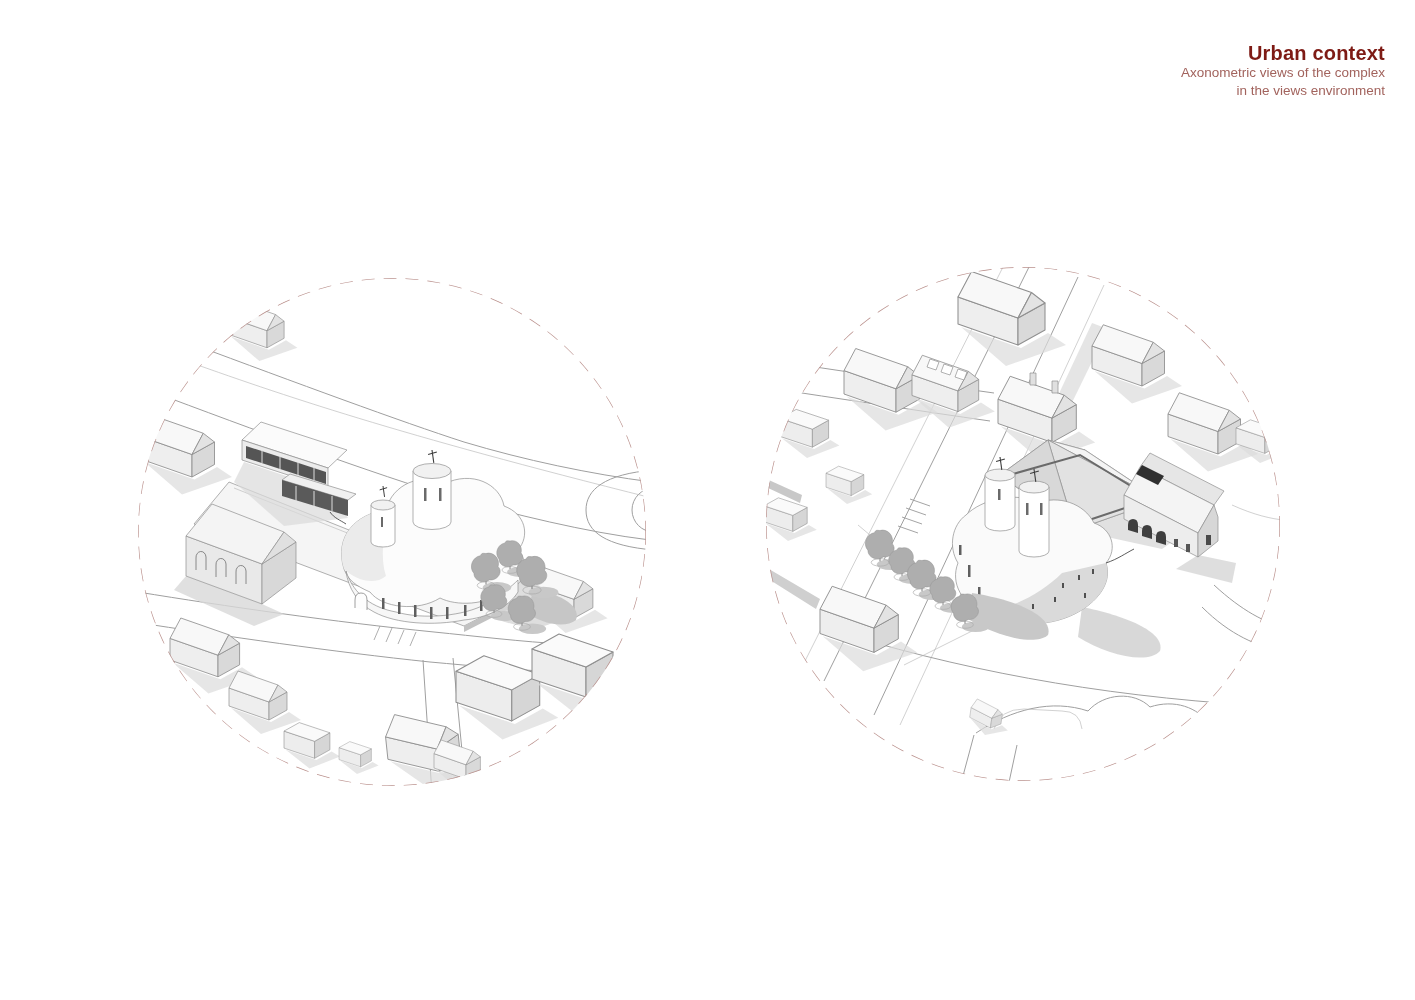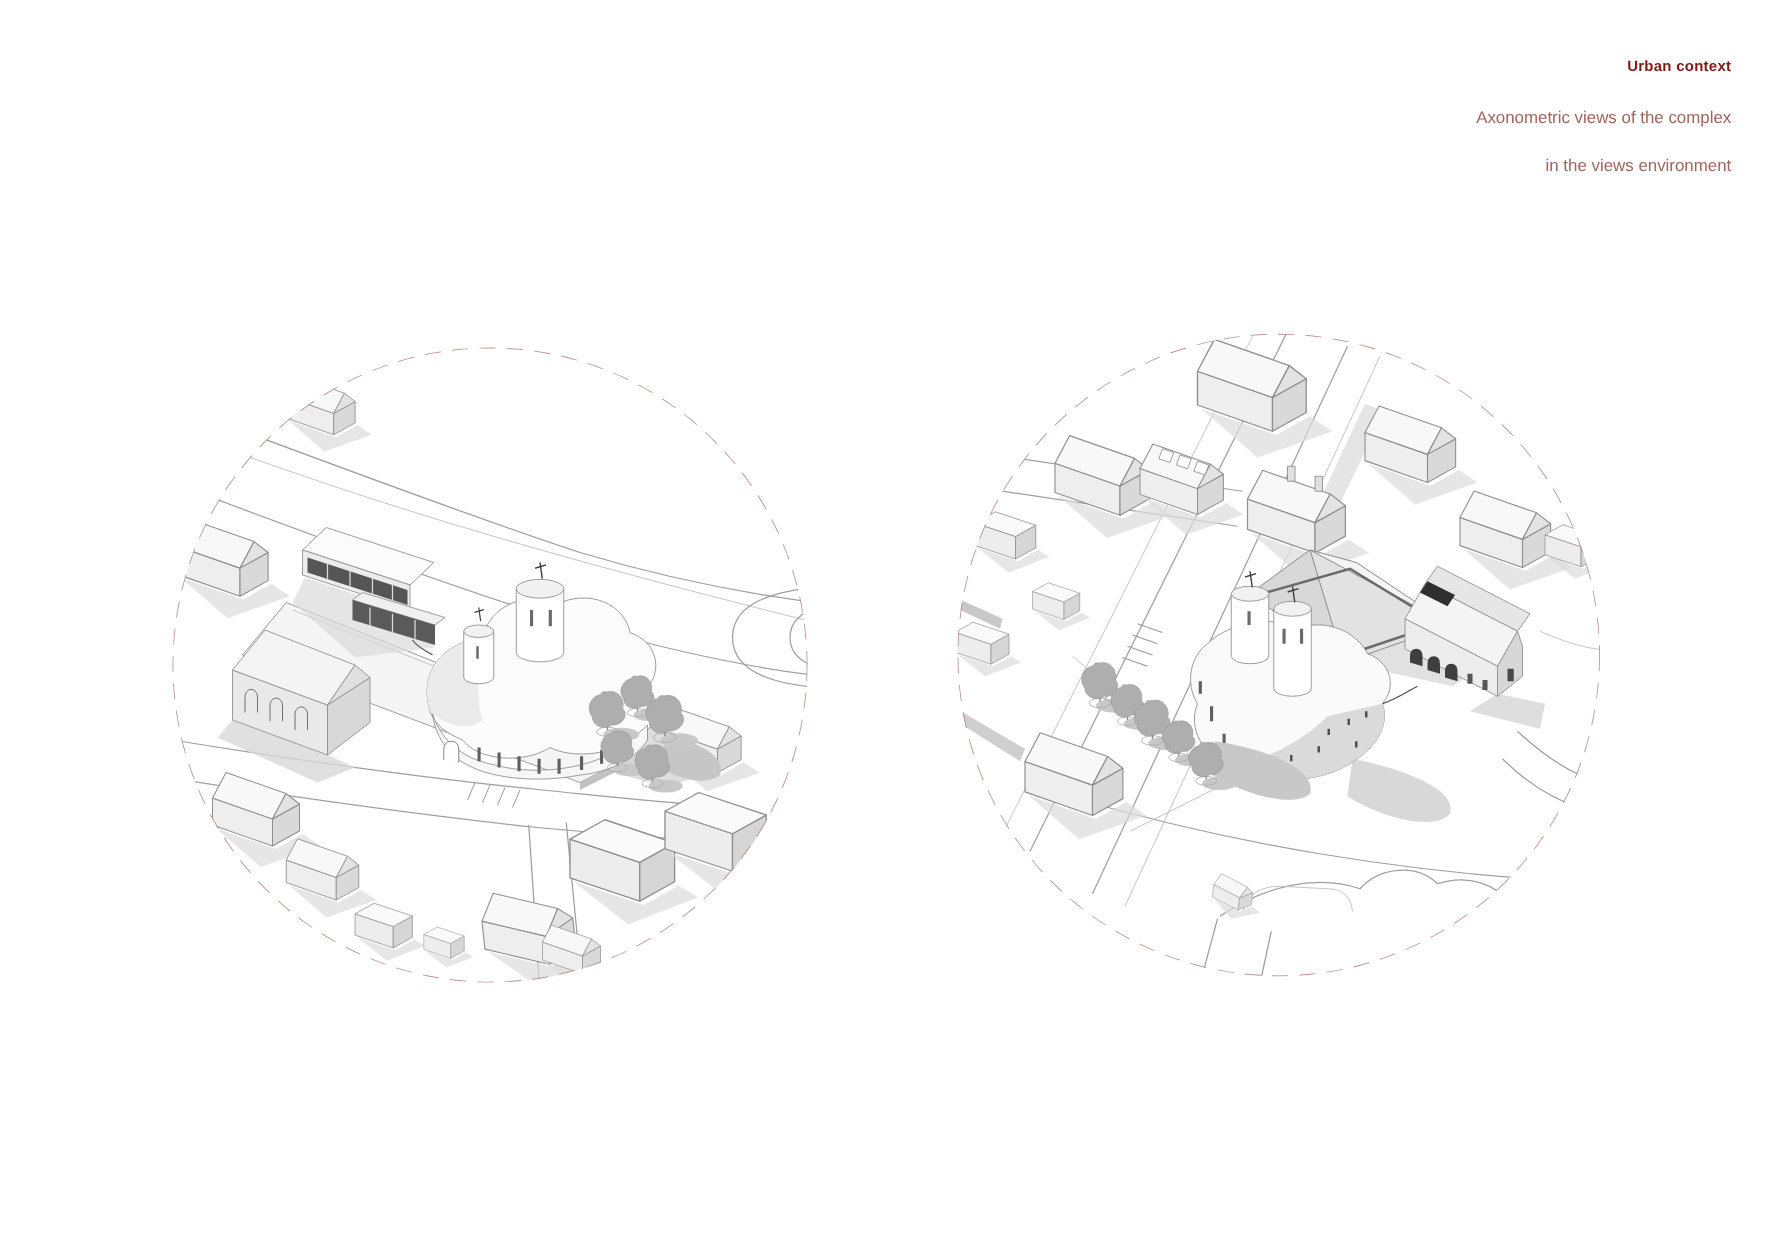--- a/index.html
+++ b/index.html
@@ -7,22 +7,22 @@
     --subtitle-color:#a2635d;
     --dash-color:#bb928e;
     --line:#8f8f8f;
   }
   html,body{margin:0;padding:0;}
   body{
     width:1415px;height:1000px;position:relative;overflow:hidden;
     background:#ffffff;font-family:"Liberation Sans",sans-serif;
   }
   .header{position:absolute;top:42px;right:30px;text-align:right;}
-  .title{font-size:12px;font-weight:700;color:var(--title-color);line-height:22px;letter-spacing:.2px;}
-  .subtitle{font-size:13.5px;font-weight:400;color:var(--subtitle-color);line-height:18px;margin-top:21px;}
+  .title{font-size:20px;font-weight:700;color:var(--title-color);line-height:22px;letter-spacing:.2px;}
+  .subtitle{font-size:13.5px;font-weight:400;color:var(--subtitle-color);line-height:18px;}
   .view{position:absolute;}
   .view-left{left:134px;top:274px;width:516px;height:516px;}
   .view-right{left:762px;top:263px;width:522px;height:522px;}
   svg{display:block;}
   .ln{fill:none;stroke:#9f9f9f;stroke-width:1;}
   .ln2{fill:none;stroke:#bdbdbd;stroke-width:.7;}
   .f{stroke:var(--line);stroke-width:.7;stroke-linejoin:round;}
   .nf{stroke:none;}
   .dash{fill:none;stroke:var(--dash-color);stroke-width:1.4;stroke-dasharray:13 9;}
 </style>

